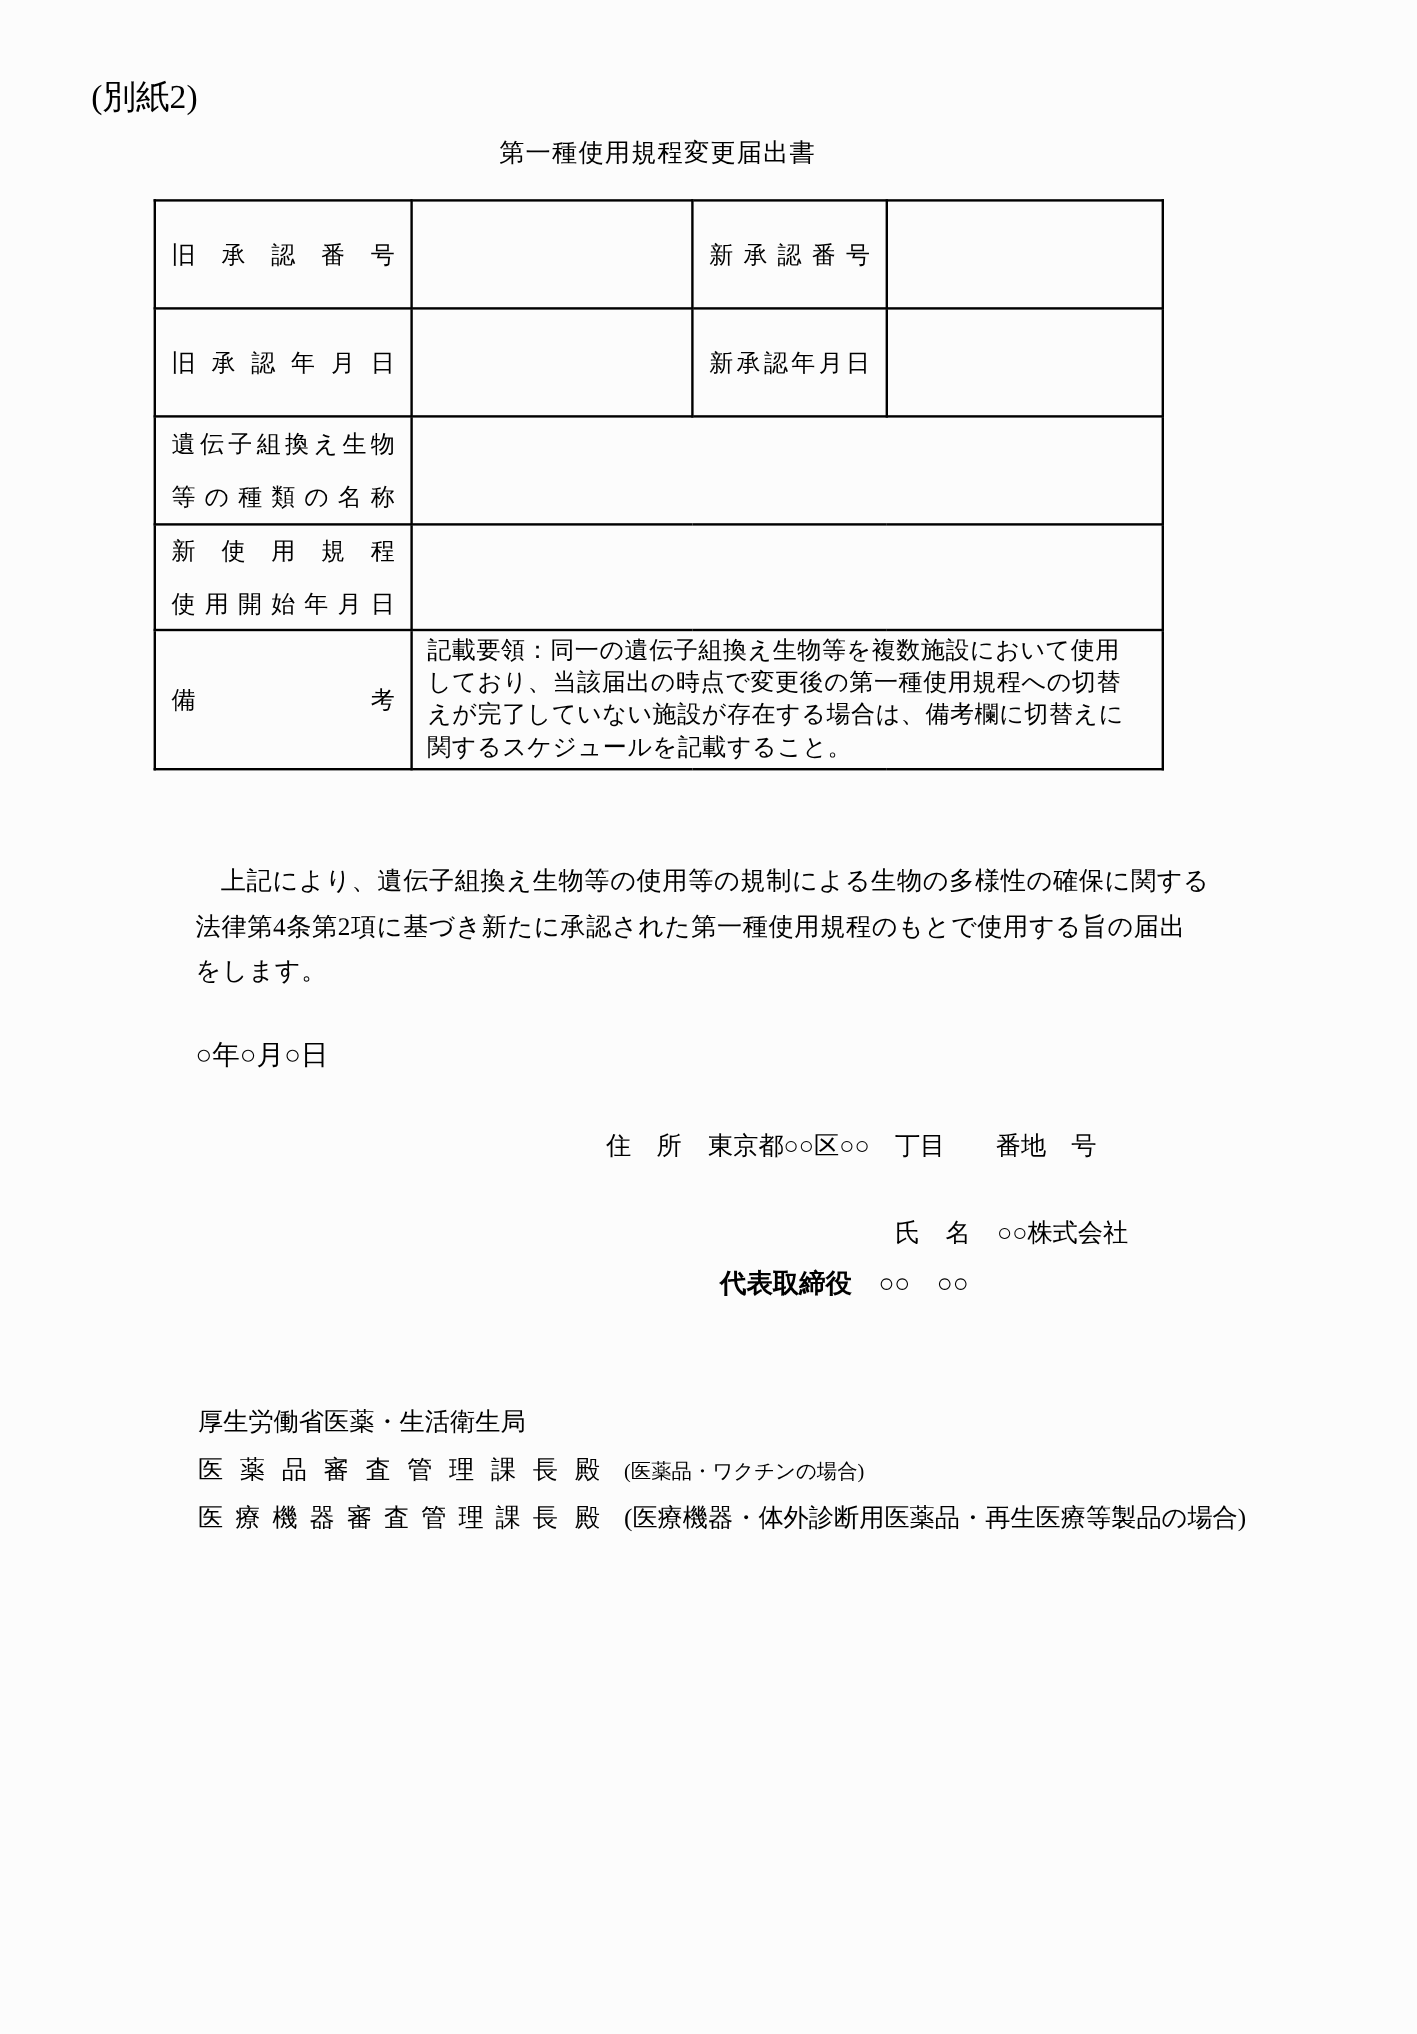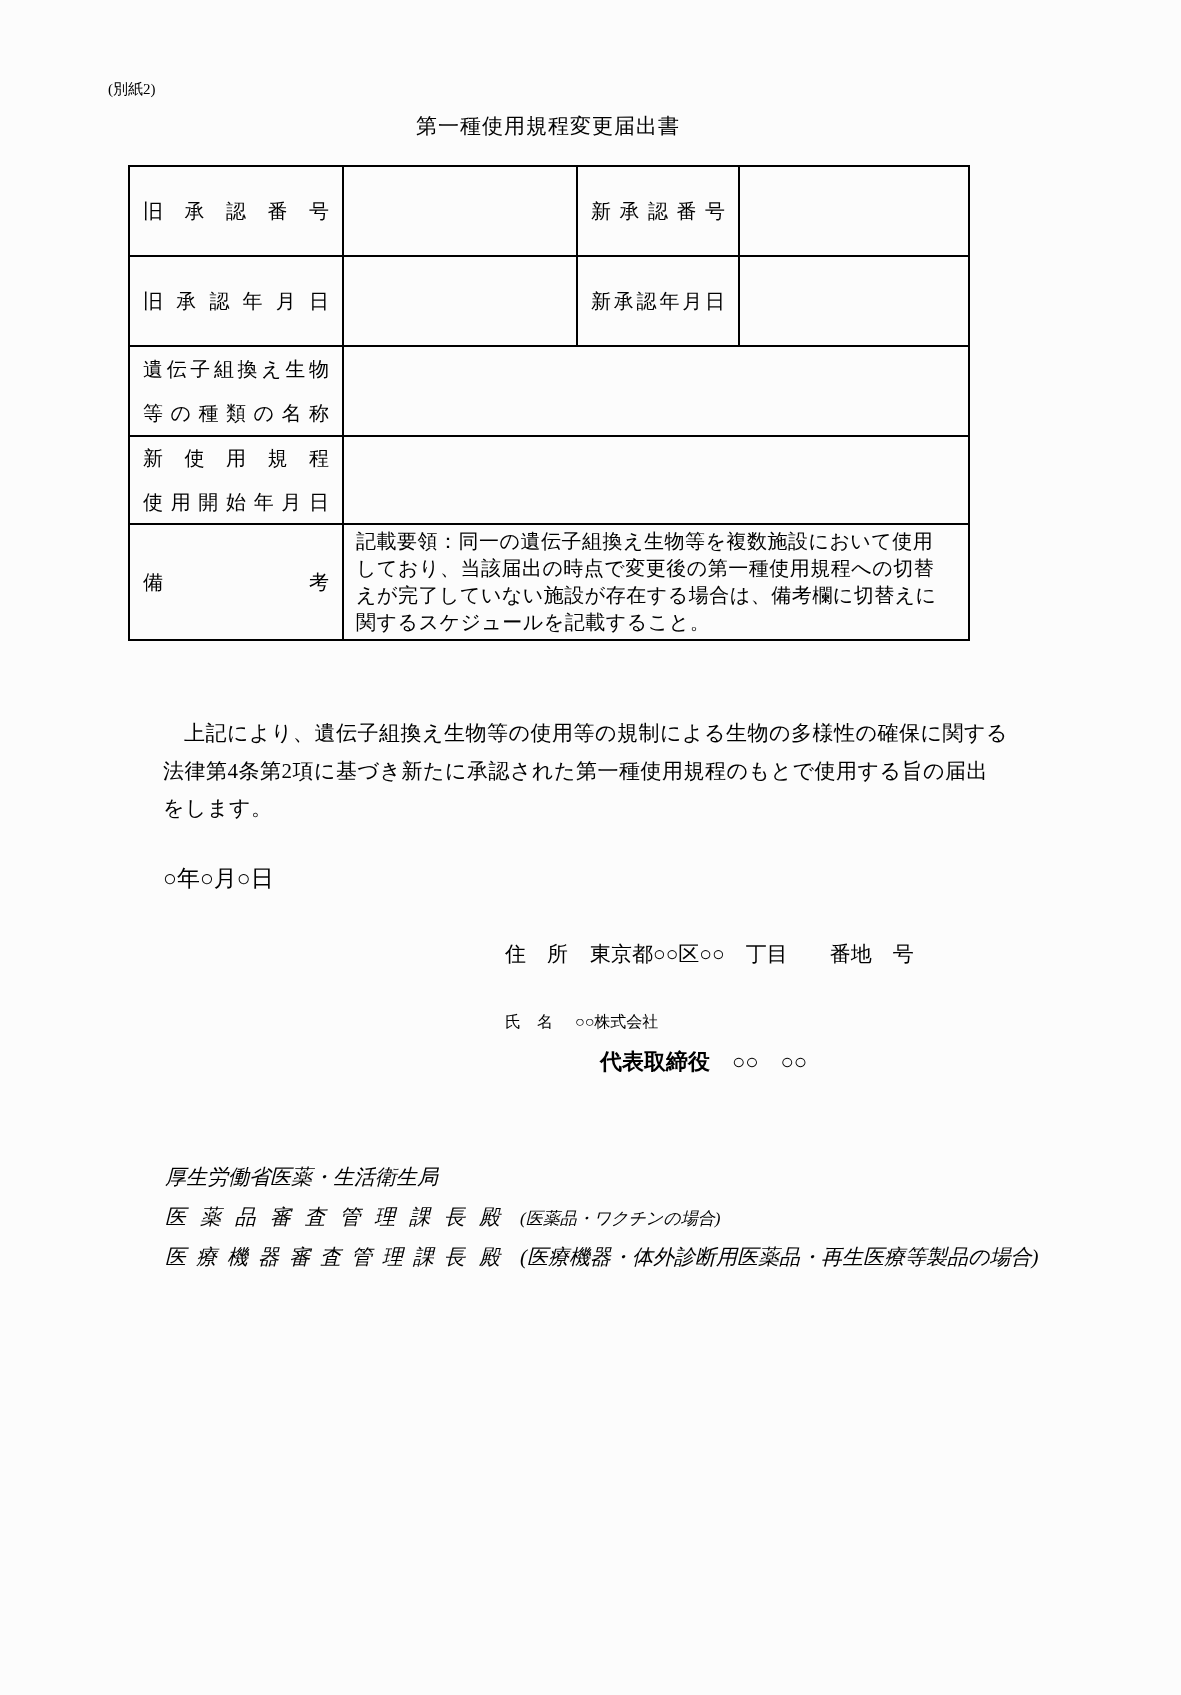--- a/index.html
+++ b/index.html
@@ -1,44 +1,44 @@
 <!DOCTYPE html>
 <html><head>
 <meta charset="utf-8">
 <style>
   html,body { margin:0; padding:0; background:#ffffff; }
   .page {
     width:1181px; height:1695px; background:#fcfcfc; color:#000;
     font-family:"Liberation Serif","DejaVu Serif",serif;
     overflow:hidden; position:relative;
   }
-  .attachment { padding-top:80px; margin-left:108px; font-size:15px; }
+  .attachment { padding-top:62px; margin-left:76px; font-size:28px; }
   .doc-title { width:840px; margin:13px 0 0 128px; text-align:center; font-size:21px; letter-spacing:1px; }
 
   table.form { border-collapse:collapse; table-layout:fixed; width:840px; margin:25px 0 0 128px; }
   table.form td { border:2px solid #000; font-size:20px; vertical-align:middle; overflow:hidden; }
   td.label { padding:0 13px; }
   td.val { padding:0 8px; }
   td.thin { border-left-width:1px; }
   tr.r1, tr.r2, tr.r3 { height:90px; }
   tr.r4 { height:88px; }
   tr.r5 { height:112px; }
   .jchars { display:flex; justify-content:space-between; }
   .line2 { margin-top:17px; }
   td.remarks-note { vertical-align:top; font-size:20px; line-height:27px; padding:3px 14px 3px 12px; letter-spacing:0.5px; }
 
   .body-par { margin:74px 0 12px 163px; width:845px; font-size:21px; line-height:37.5px; text-indent:21px; letter-spacing:0.5px; }
   .date-line { margin:35px 0 0 163px; font-size:23px; }
 
   .addr-line { margin:46px 16px 0 505px; font-size:21px; }
-  .name-line { margin:44px 0 0 505px; font-size:16px; }
+  .name-line { margin:44px 0 0 505px; font-size:21px;text-align:center; }
   .gap-l { margin-left:22px; }
   .rep-line { margin:14px 0 0 600px; font-size:22px;font-weight:bold; }
 
-  .recipient { margin:86px 12px 0 165px; font-size:21px;font-style:italic; }
+  .recipient { margin:86px 12px 0 165px; font-size:21px; }
   .recipient-line { display:flex; align-items:baseline; margin-top:12px; }
   .recipient-title { width:300px; font-size:21px; }
   .honorific { margin-left:14px; }
   .note1 { margin-left:20px; font-size:17px; }
   .note2 { margin-left:20px; font-size:21px; }
 </style>
 </head>
 <body>
 
 <div class="page">

